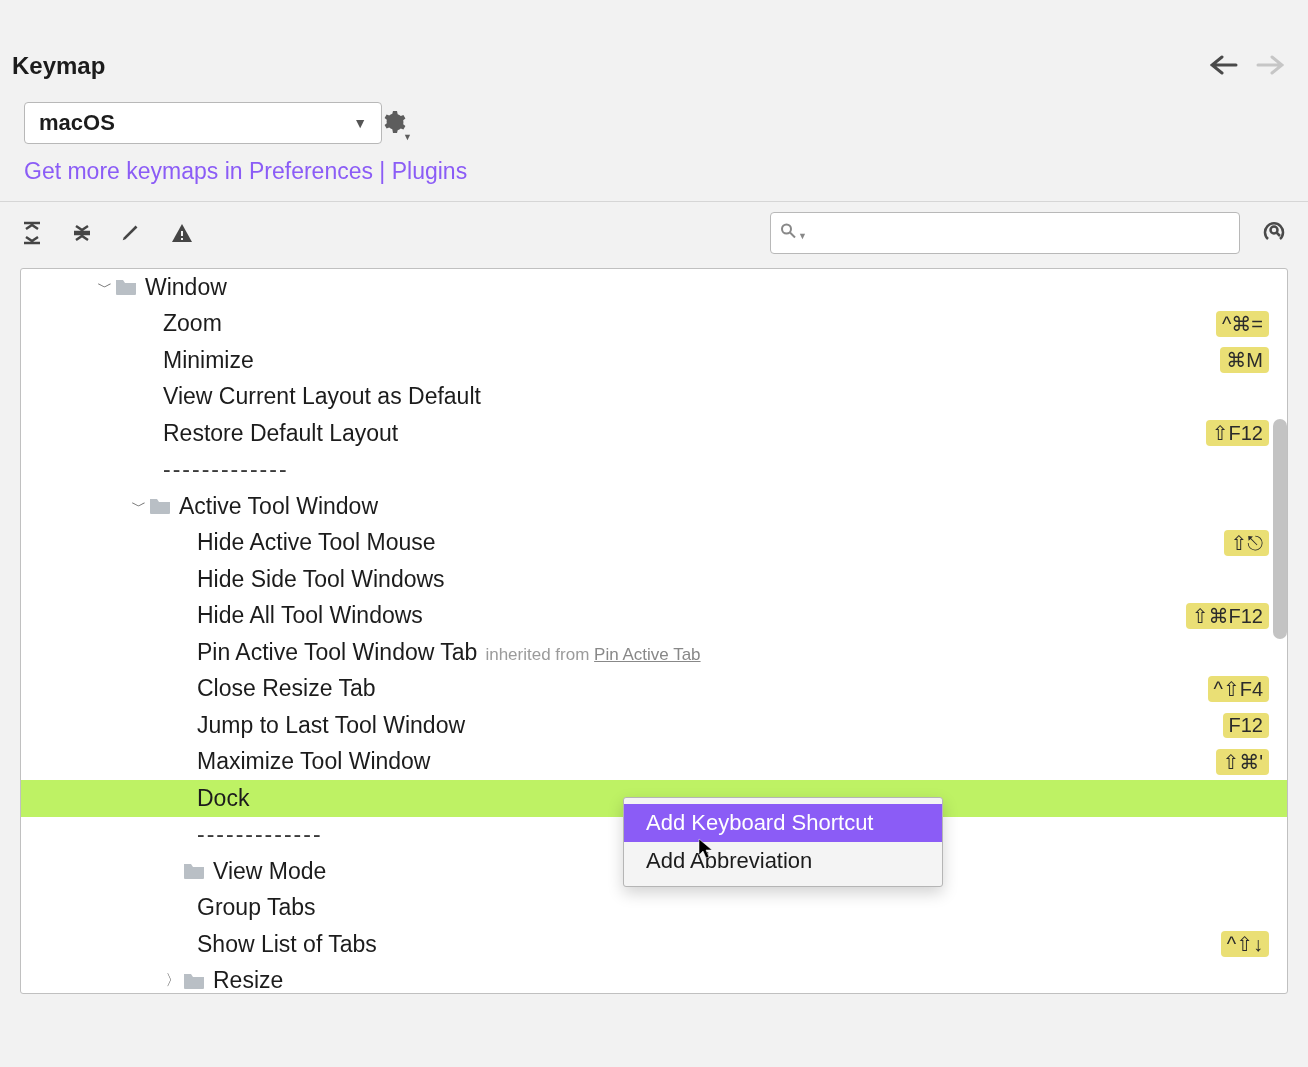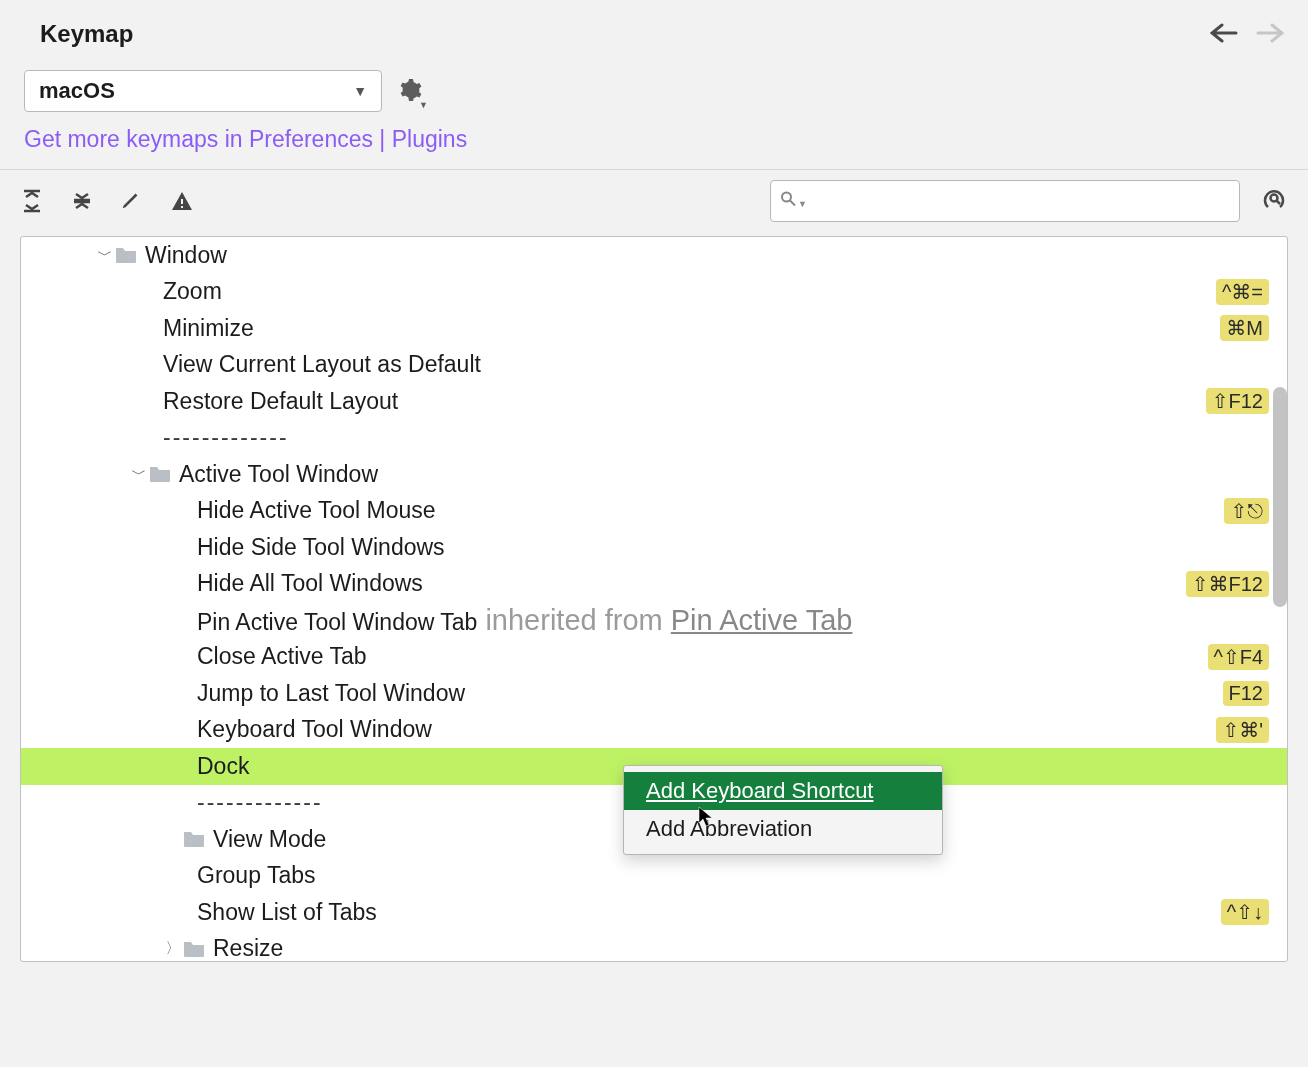--- a/index.html
+++ b/index.html
@@ -9,40 +9,40 @@
   color: #1c1c1c;
   width: 1308px;
   height: 1067px;
   overflow: hidden;
   font-size: 22px;
 }
 .header {
   display: flex;
   align-items: center;
   justify-content: space-between;
-  padding: 18px 24px 10px 40px;
+  padding: 18px 24px 10px 12px;
+  margin-top: 32px;
 }
 .header h1 {
   font-size: 24px;
   font-weight: 700;
 }
 .nav-arrows {
   display: flex;
   gap: 18px;
 }
 .nav-arrow {
   font-size: 28px;
   color: #4a4a4a;
 }
 .nav-arrow.disabled { color: #c6c6c6; }
 .row2 {
   display: flex;
   align-items: center;
   padding: 10px 24px 6px 24px;
-  gap: 16px;
 }
 .dropdown {
   width: 358px;
   height: 42px;
   background: #fff;
   border: 1px solid #b8b8b8;
   border-radius: 4px;
   display: flex;
   align-items: center;
   justify-content: space-between;
@@ -186,21 +186,21 @@
   align-items: center;
   gap: 1px;
 }
 .sep {
   font-size: 20px;
   letter-spacing: 2px;
   color: #3a3a3a;
 }
 .inherit-text {
   color: #9b9b9b;
-  font-size: 29px;
+  font-size: 17px;
   margin-left: 8px;
 }
 .inherit-link {
   color: #888;
   text-decoration: underline;
 }
 .context-menu {
   position: absolute;
   top: 528px;
   left: 602px;
@@ -211,23 +211,22 @@
   box-shadow: 0 6px 16px rgba(0,0,0,0.18);
   padding: 6px 0;
   z-index: 100;
 }
 .menu-item {
   padding: 6px 22px;
   font-size: 22px;
   cursor: pointer;
 }
 .menu-item.hl {
-  background: #15803d;
+  background: #8b5cf6;
   color: #fff;
-  text-decoration: underline;
 }
 .cursor-arrow {
   position: absolute;
   top: 40px;
   left: 74px;
   color: #000;
   font-size: 20px;
   z-index: 200;
 }
 </style>
@@ -368,31 +367,31 @@
         <span class="indent" style="width:176px"></span>
         <span class="label"><span>Hide All Tool Windows</span></span>
         <span class="shortcut">⇧⌘F12</span>
       </div>
       <div class="tree-row">
         <span class="indent" style="width:176px"></span>
         <span class="label"><span>Pin Active Tool Window Tab</span><span class="inherit-text"><span>inherited from </span><span class="inherit-link">Pin Active Tab</span></span></span>
       </div>
       <div class="tree-row">
         <span class="indent" style="width:176px"></span>
-        <span class="label"><span>Close Active Tab</span></span>
+        <span class="label"><span>Close Resize Tab</span></span>
         <span class="shortcut">^⇧F4</span>
       </div>
       <div class="tree-row">
         <span class="indent" style="width:176px"></span>
         <span class="label"><span>Jump to Last Tool Window</span></span>
         <span class="shortcut">F12</span>
       </div>
       <div class="tree-row">
         <span class="indent" style="width:176px"></span>
-        <span class="label"><span>Keyboard Tool Window</span></span>
+        <span class="label"><span>Maximize Tool Window</span></span>
         <span class="shortcut">⇧⌘'</span>
       </div>
       <div class="tree-row selected">
         <span class="indent" style="width:176px"></span>
         <span class="label"><span>Dock</span></span>
       </div>
       <div class="tree-row">
         <span class="indent" style="width:176px"></span>
         <span class="sep label">-------------</span>
       </div>

